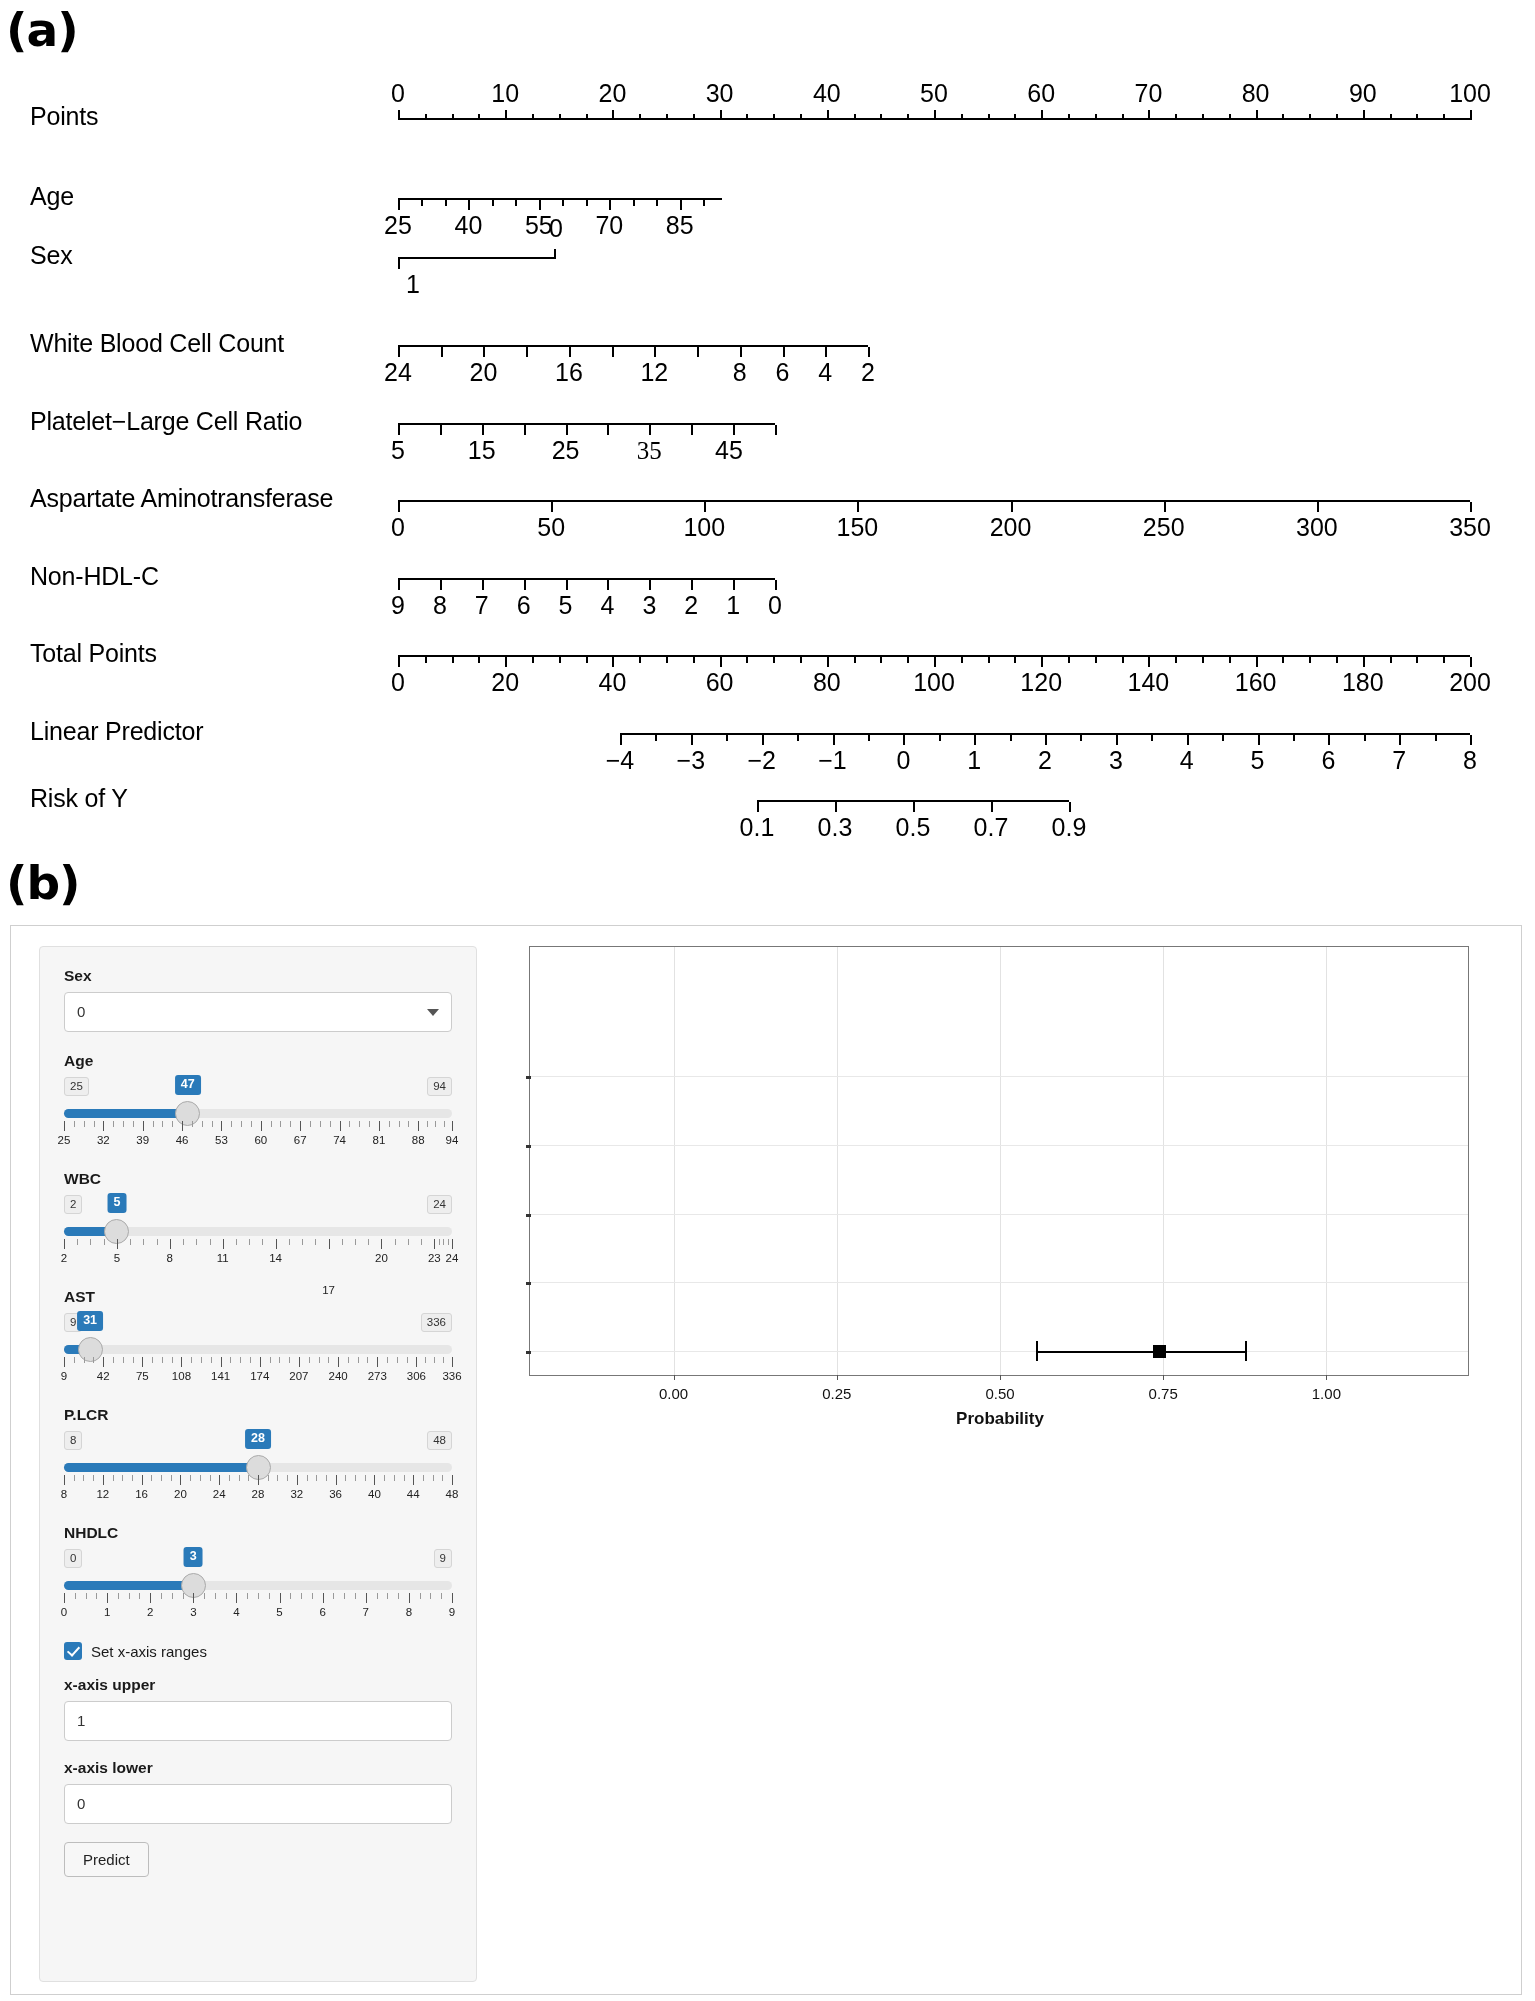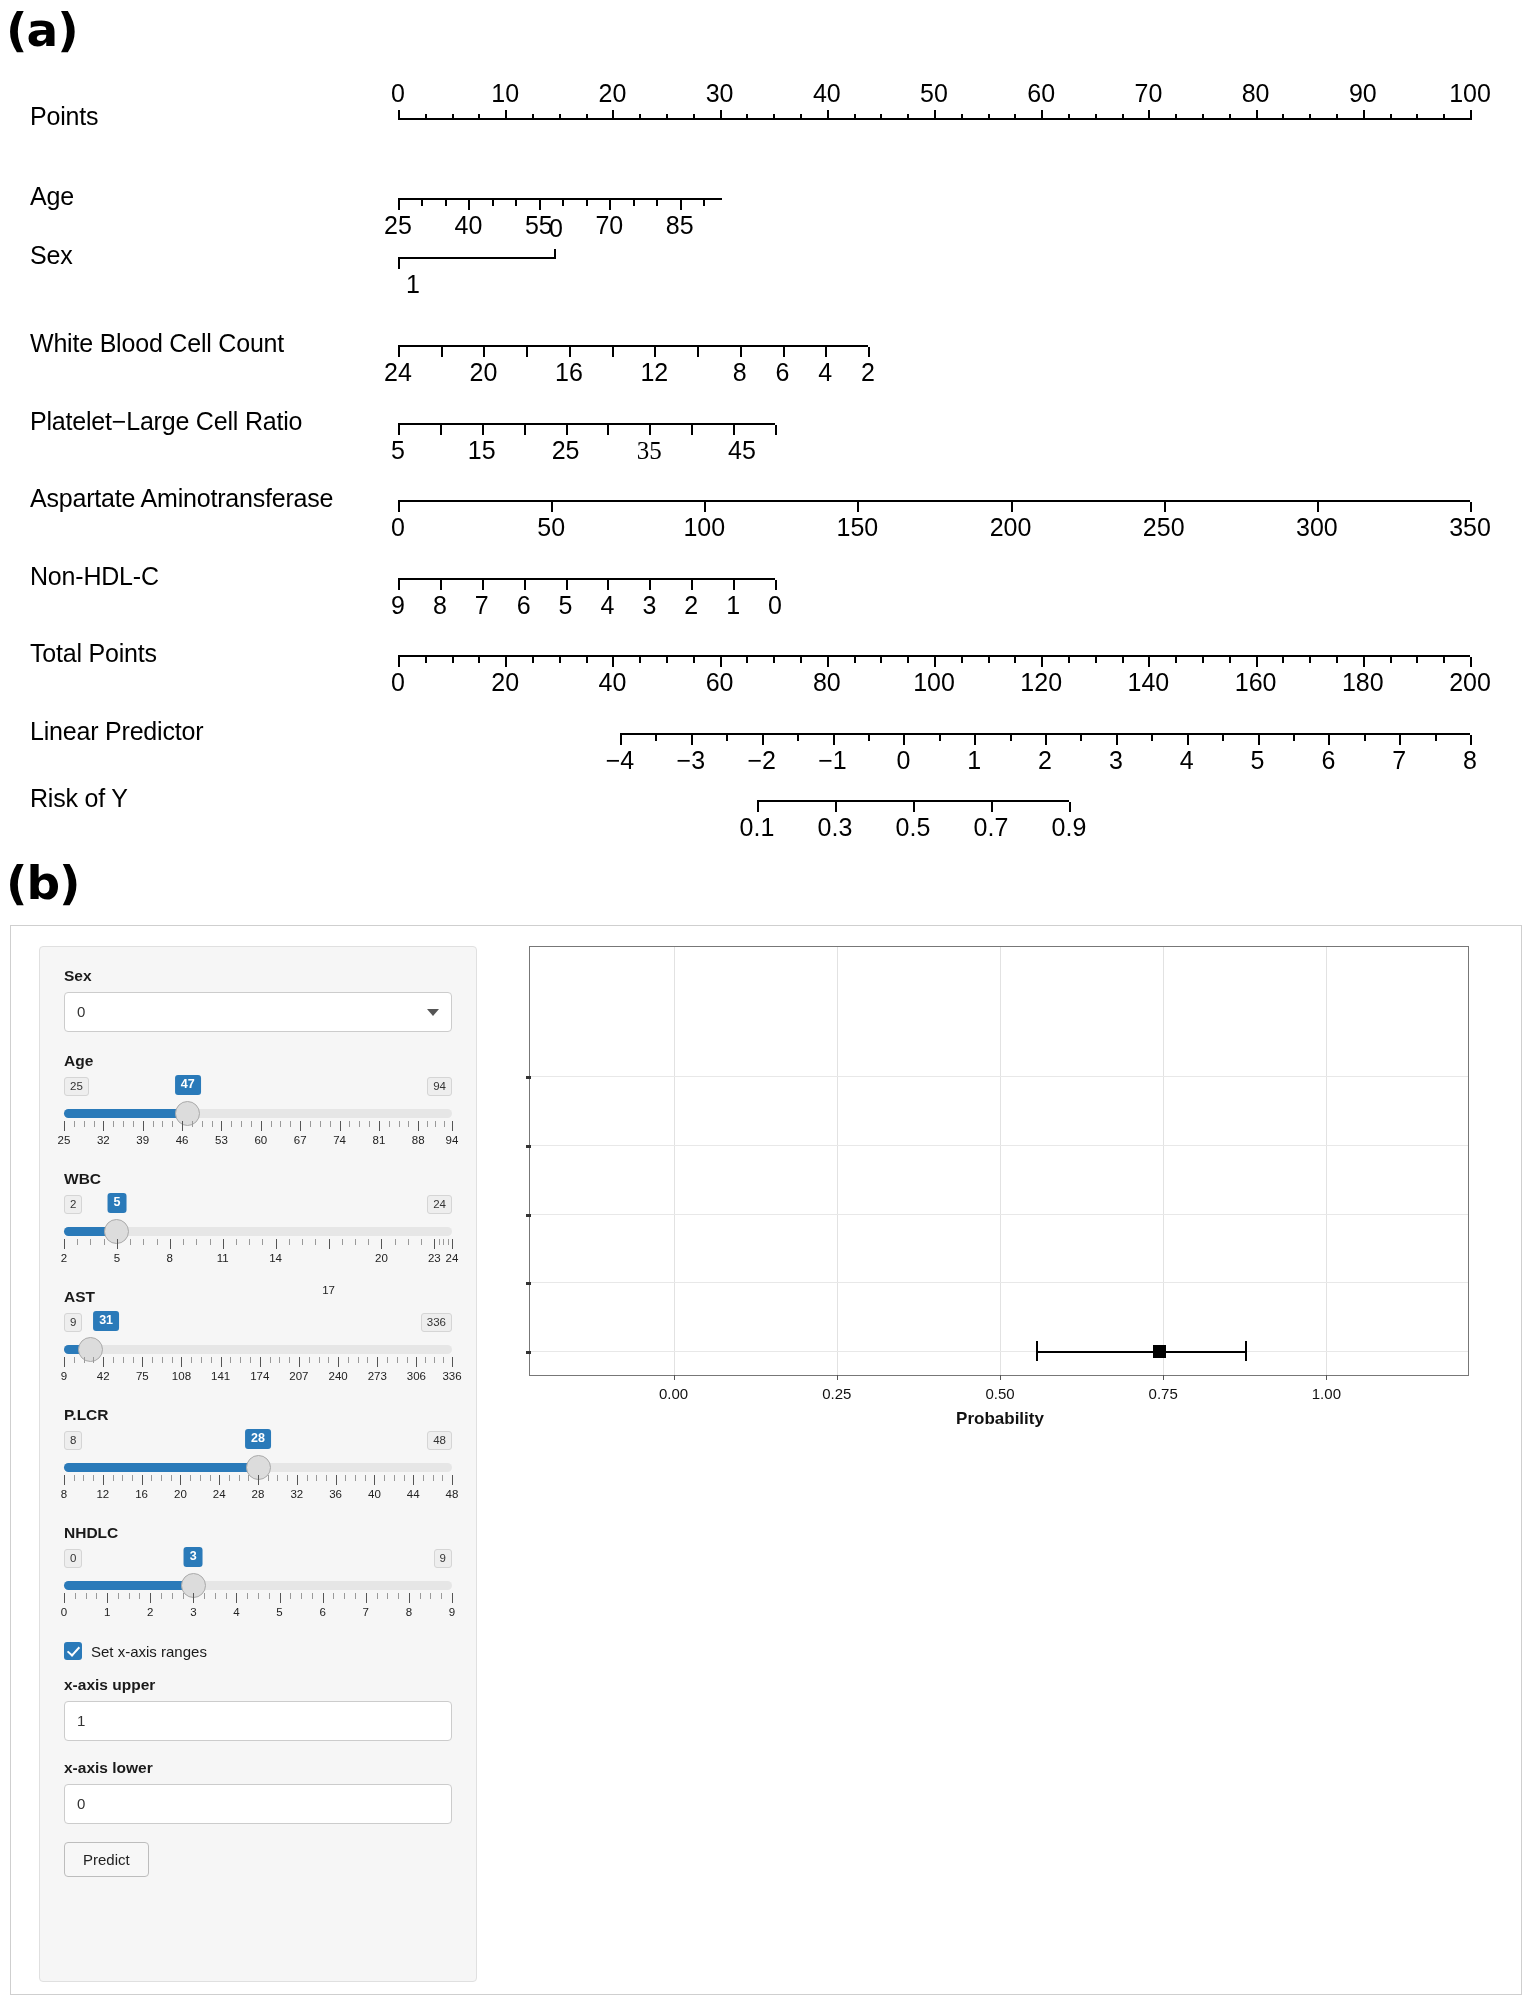--- a/index.html
+++ b/index.html
@@ -411,21 +411,21 @@
           <div class="tick below" style="left: 83.7778px;"></div>
           <div class="tlab below" style="left: 83.7778px;">15</div>
           <div class="tick below" style="left: 125.667px;"></div>
           <div class="tick below" style="left: 167.556px;"></div>
           <div class="tlab below" style="left: 167.556px;">25</div>
           <div class="tick below" style="left: 209.444px;"></div>
           <div class="tick below" style="left: 251.333px;"></div>
           <div class="tlab below" style="left: 251.333px; font-family: Liberation Serif, serif;">35</div>
           <div class="tick below" style="left: 293.222px;"></div>
           <div class="tick below" style="left: 335.111px;"></div>
-          <div class="tlab below" style="left: 344px;">45</div>
+          <div class="tlab below" style="left: 331px;">45</div>
           <div class="tick below" style="left: 377px;"></div>
         </div>
       </div>
       <div class="nomo-row" style="top: 0px;">
         <div class="nomo-label" style="top: 486px;">Aspartate Aminotransferase</div>
         <div class="axis" style="left: 398px; width: 1072px; top: 500px;">
           <div class="tick below" style="left: 0px;"></div>
           <div class="tlab below" style="left: 0px;">0</div>
           <div class="tick below" style="left: 153.143px;"></div>
           <div class="tlab below" style="left: 153.143px;">50</div>
@@ -750,21 +750,21 @@
           </div>
         </div>
         <div class="slider-block">
           <div class="field-label">AST</div>
           <div class="slider-area">
             <div class="edge-pill left">9</div>
             <div class="edge-pill right">336</div>
             <div class="track"></div>
             <div class="fill" style="width: 6.72783%;"></div>
             <div class="handle" style="left: 6.72783%;"></div>
-            <div class="bubble" style="left: 6.72783%; margin-left: 16px;">31</div>
+            <div class="bubble" style="left: 6.72783%;">31</div>
             <div class="sticks">
               <div class="stick" style="left: 0%;"></div>
               <div class="stick sm" style="left: 2.52294%;"></div>
               <div class="stick sm" style="left: 5.04587%;"></div>
               <div class="stick sm" style="left: 7.56881%;"></div>
               <div class="stick" style="left: 10.0917%;"></div>
               <div class="stick sm" style="left: 12.6147%;"></div>
               <div class="stick sm" style="left: 15.1376%;"></div>
               <div class="stick sm" style="left: 17.6606%;"></div>
               <div class="stick" style="left: 20.1835%;"></div>

